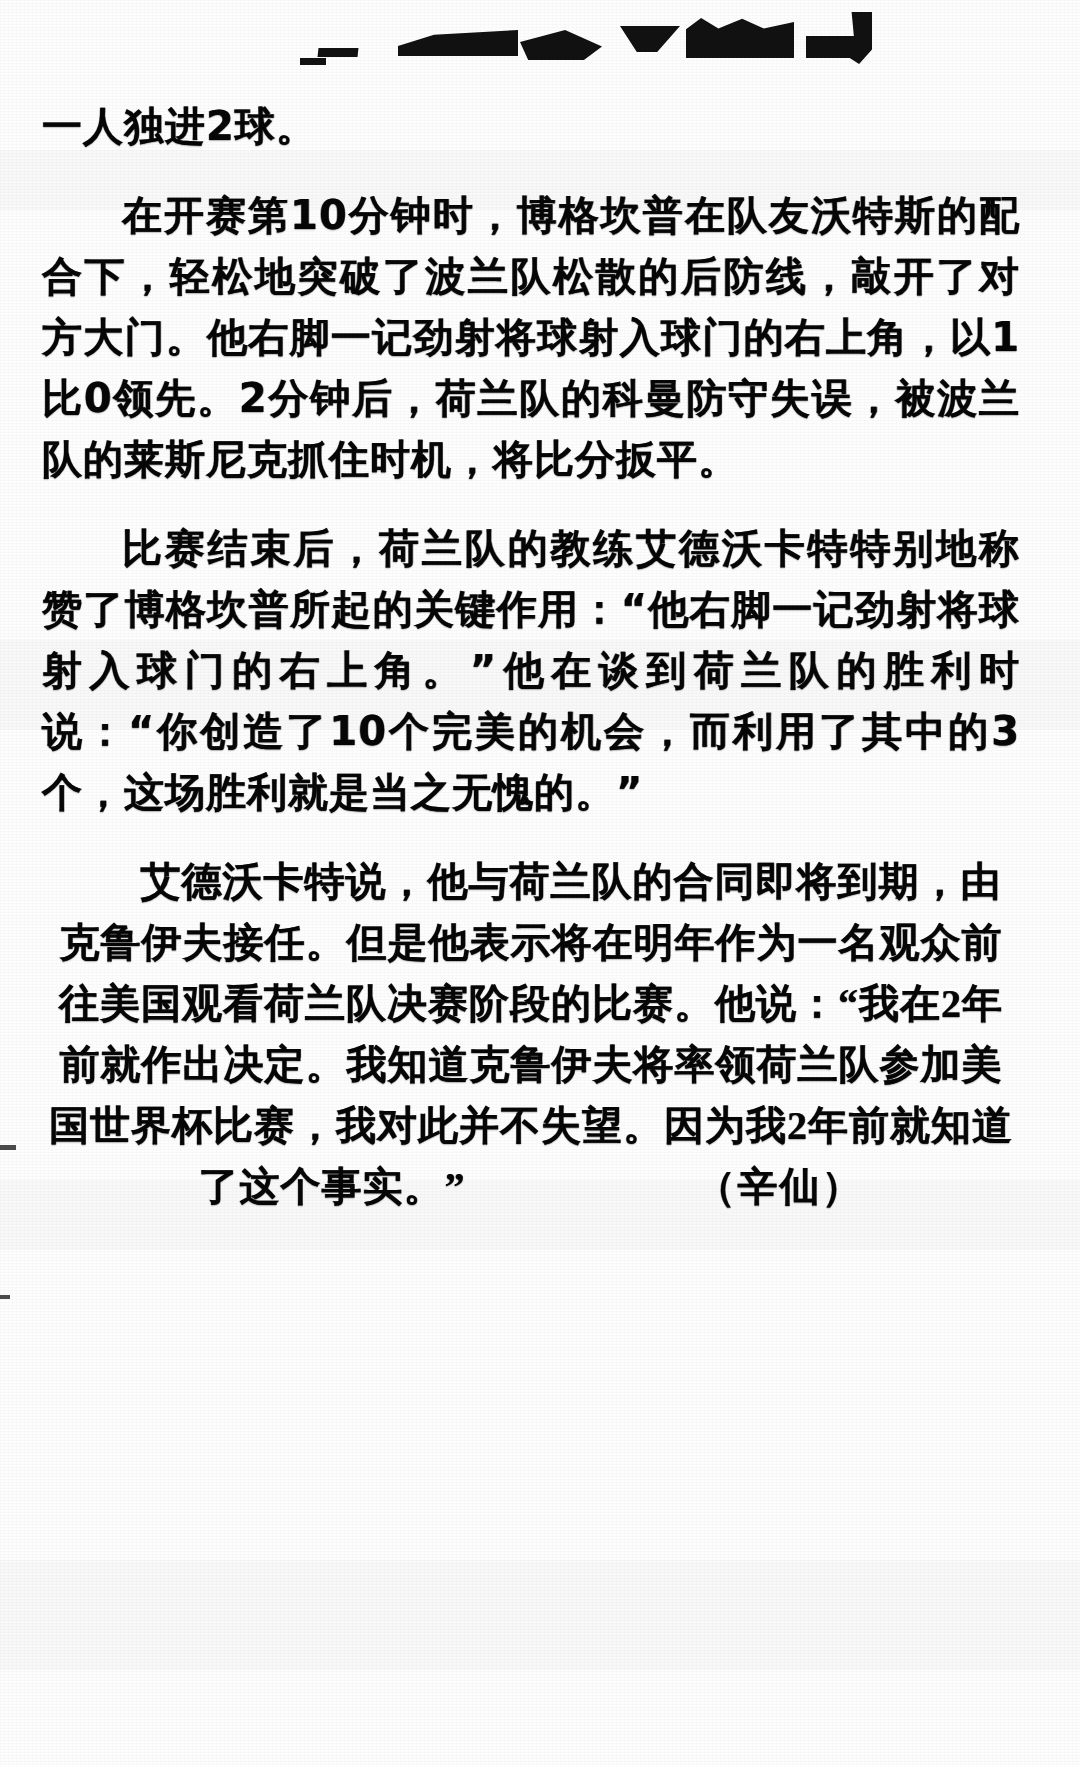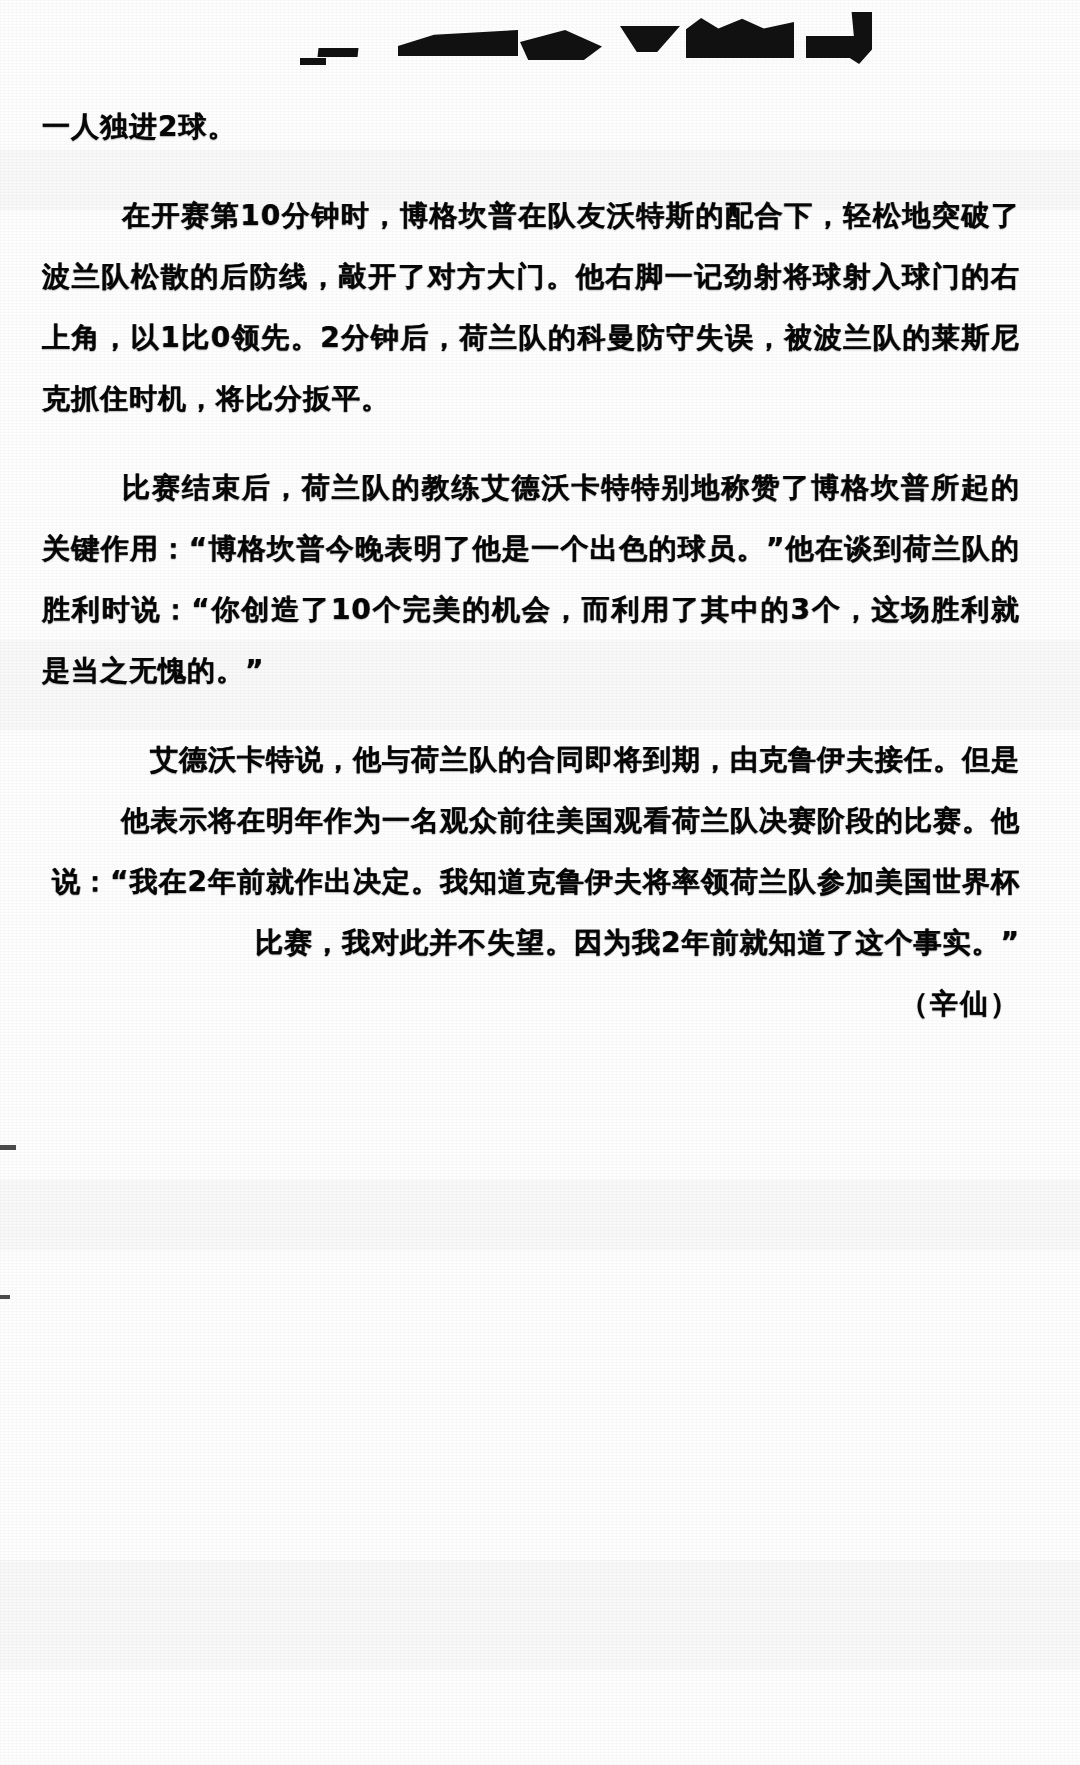--- a/index.html
+++ b/index.html
@@ -62,36 +62,36 @@
   
   .article {
     position: absolute;
     left: 42px;
     top: 96px;
     width: 978px;
   }
   .para {
     margin: 0 0 2px 0;
     font-family: "DejaVu Sans", sans-serif;
-    font-size: 28px;
+    font-size: 40px;
     line-height: 61px;
     letter-spacing: 1px;
     color: #161616;
     text-align: justify;
     text-justify: inter-character;
     font-weight: 700;
     
     text-shadow:
       0.6px 0 0 rgba(0,0,0,0.55),
       -0.6px 0.4px 0 rgba(0,0,0,0.35),
       0 1px 1.2px rgba(0,0,0,0.30);
     filter: blur(0.35px) contrast(1.15);
   }
   .para.indent { text-indent: 80px; margin-top: 28px; }
-  .para.last { text-align: right; }
+  .para.last { text-align: center; font-family: Liberation Serif, serif; }
   .sign {
     display: inline-block;
     margin-left: 150px;
     letter-spacing: 2px;
   }
 
   
   .band {
     position: absolute;
     left: 0;
@@ -124,17 +124,17 @@
     <div class="blot b7"></div>
     <div class="blot b8"></div>
   </div>
 
   <div class="edge-mark e1"></div>
   <div class="edge-mark e2"></div>
 
   <div class="article">
     <p class="para">一人独进2球。</p>
     <p class="para indent">在开赛第10分钟时，博格坎普在队友沃特斯的配合下，轻松地突破了波兰队松散的后防线，敲开了对方大门。他右脚一记劲射将球射入球门的右上角，以1比0领先。2分钟后，荷兰队的科曼防守失误，被波兰队的莱斯尼克抓住时机，将比分扳平。</p>
-    <p class="para indent">比赛结束后，荷兰队的教练艾德沃卡特特别地称赞了博格坎普所起的关键作用：“博格坎普今晚表明了他是一个出色的球员。”他在谈到荷兰队的胜利时说：“你创造了10个完美的机会，而利用了其中的3个，这场胜利就是当之无愧的。”</p>
+    <p class="para indent">比赛结束后，荷兰队的教练艾德沃卡特特别地称赞了博格坎普所起的关键作用：“他右脚一记劲射将球射入球门的右上角。”他在谈到荷兰队的胜利时说：“你创造了10个完美的机会，而利用了其中的3个，这场胜利就是当之无愧的。”</p>
     <p class="para indent last"><span>艾德沃卡特说，他与荷兰队的合同即将到期，由克鲁伊夫接任。但是他表示将在明年作为一名观众前往美国观看荷兰队决赛阶段的比赛。他说：“我在2年前就作出决定。我知道克鲁伊夫将率领荷兰队参加美国世界杯比赛，我对此并不失望。因为我2年前就知道了这个事实。”</span><span class="sign">（辛仙）</span></p>
   </div>
 
 </div>
 
 </body></html>

